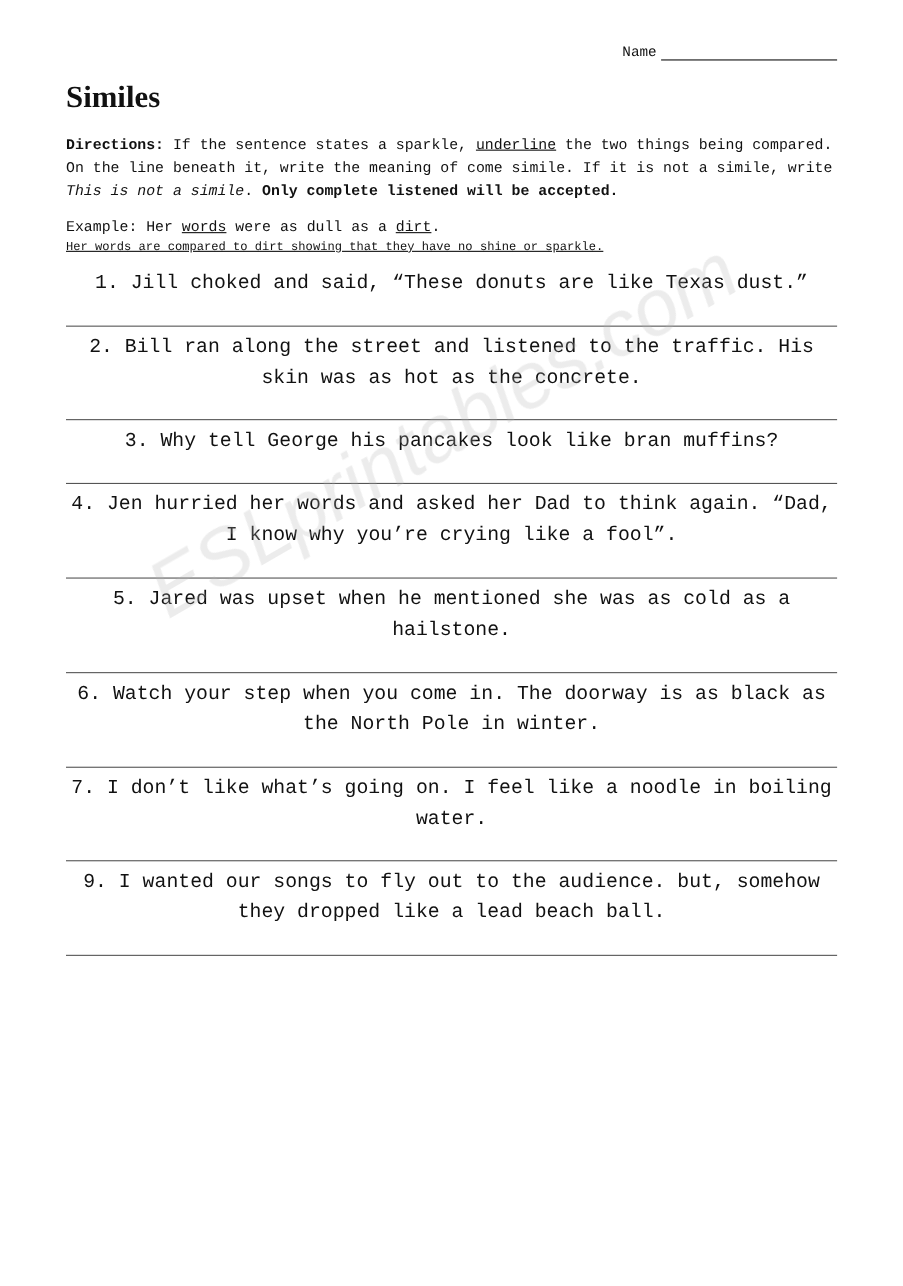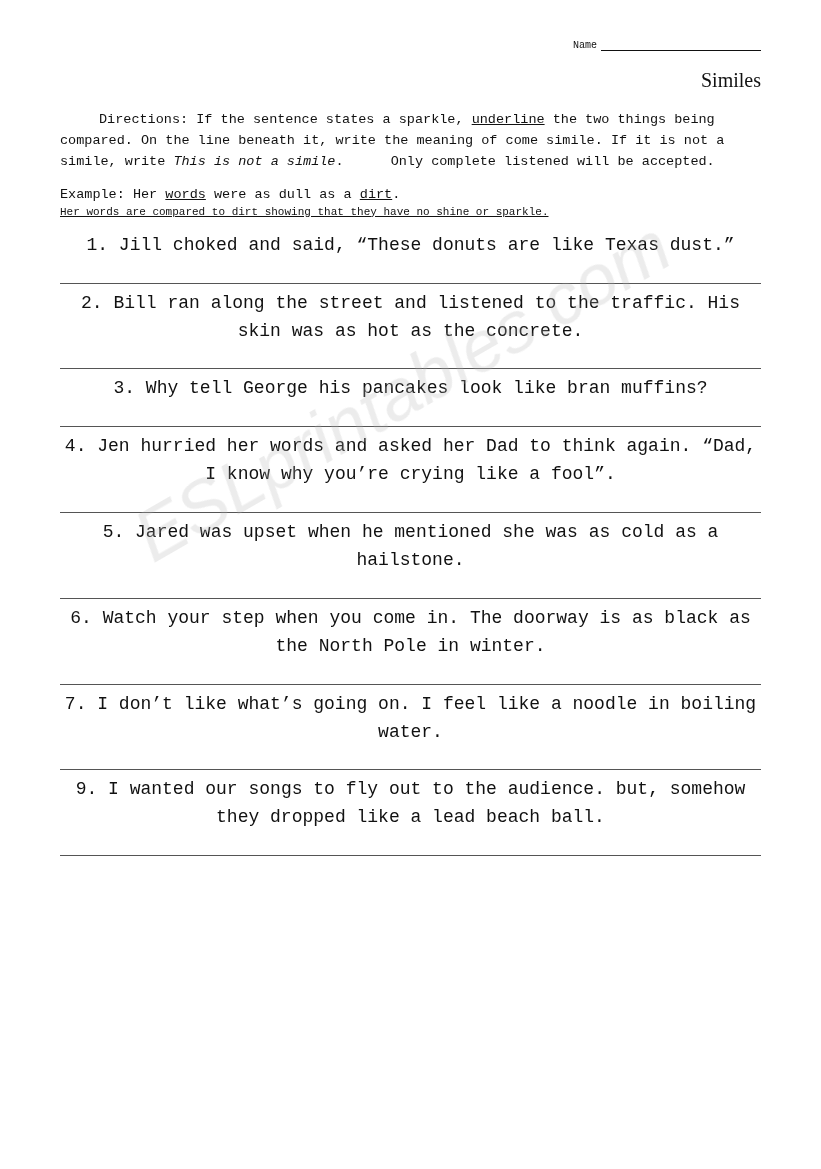--- a/index.html
+++ b/index.html
@@ -18,48 +18,47 @@
       padding: 40px 60px 40px 60px;
     }
 
     .name-line {
       display: flex;
       justify-content: flex-end;
       margin-bottom: 18px;
     }
 
     .name-label {
-      font-size: 10px;
+      font-size: 13px;
     }
 
     .name-underline {
       display: inline-block;
       border-bottom: 1px solid #111;
       width: 160px;
       margin-left: 4px;
       vertical-align: bottom;
     }
 
     .page-title {
-      text-align: right;
-      font-size: 20px;
+      text-align: left;
+      font-size: 28px;
       font-family: 'Times New Roman', serif;
-      font-weight: normal;
+      font-weight: bold;
       margin-bottom: 18px;
     }
 
     .directions {
       font-size: 13.5px;
       line-height: 1.55;
       margin-bottom: 14px;
     }
 
     .directions .bold {
-      font-weight: normal;
-      margin-left: 39px;
+      font-weight: bold;
     }
 
     .directions .italic {
       font-style: italic;
     }
 
     .underline {
       text-decoration: underline;
     }
 

